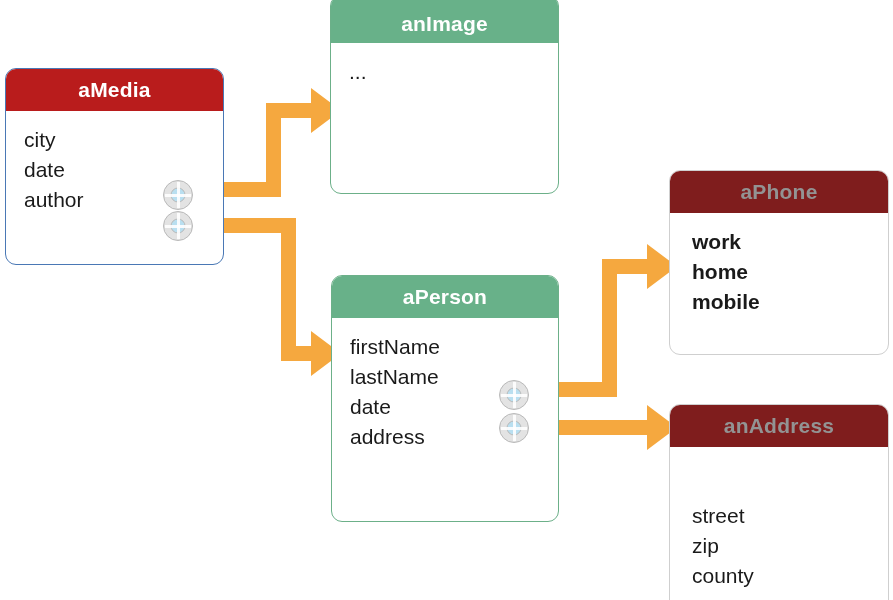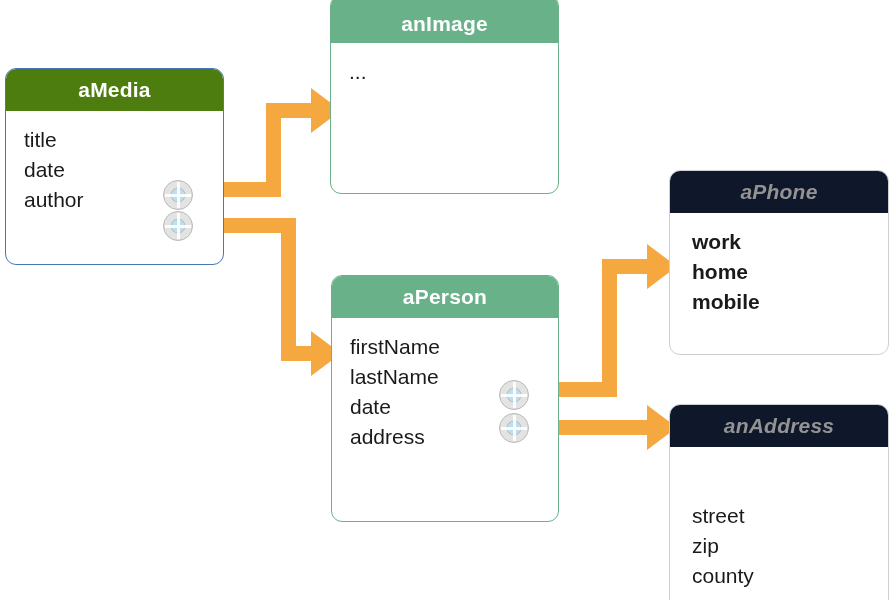--- a/index.html
+++ b/index.html
@@ -47,27 +47,27 @@
     padding: 14px 0 0 18px;
   }
   .node .attr {
     font-size: 21px;
     line-height: 30px;
     color: #1a1a1a;
     white-space: nowrap;
   }
   
   .node.blue { border-color: #4a78b5; }
-  .node.blue .hdr { background: #4d7c0f; color: #ffffff; }
+  .node.blue .hdr { background: #b91c1c; color: #ffffff; }
   
   .node.green { border-color: #6cb089; }
   .node.green .hdr { background: #68b189; color: #ffffff; }
   
   .node.gray { border-color: #cfcfcf; }
-  .node.gray .hdr { background: #0f172a; color: #939393; font-style: italic; }
+  .node.gray .hdr { background: #7f1d1d; color: #939393; }
 
   
   .port {
     position: absolute;
     width: 30px;
     height: 30px;
     border-radius: 50%;
     background: #e3e3e3;
     border: 1.5px solid #b9b9b9;
     box-sizing: border-box;
@@ -105,21 +105,21 @@
     <path d="M 186 218 L 296 218 L 296 346 L 311 346 L 311 331 L 341 353.5 L 311 376 L 311 361 L 281 361 L 281 233 L 186 233 Z" fill="#f5a83f"></path>
 
     <path d="M 522 382 L 602 382 L 602 259 L 647 259 L 647 244 L 677 266.5 L 647 289 L 647 274 L 617 274 L 617 397 L 522 397 Z" fill="#f5a83f"></path>
 
     <path d="M 522 420 L 647 420 L 647 405 L 677 427.5 L 647 450 L 647 435 L 522 435 Z" fill="#f5a83f"></path>
   </svg>
 
   <div class="node blue" style="left:5px; top:68px; width:219px; height:197px;">
     <div class="hdr">aMedia</div>
     <div class="body">
-      <div class="attr">title</div>
+      <div class="attr">city</div>
       <div class="attr">date</div>
       <div class="attr">author</div>
     </div>
   </div>
 
   <div class="port" style="left:163px; top:180px;">
     <span class="spoke v"></span>
     <span class="spoke h"></span>
   </div>
   <div class="port" style="left:163px; top:211px;">

